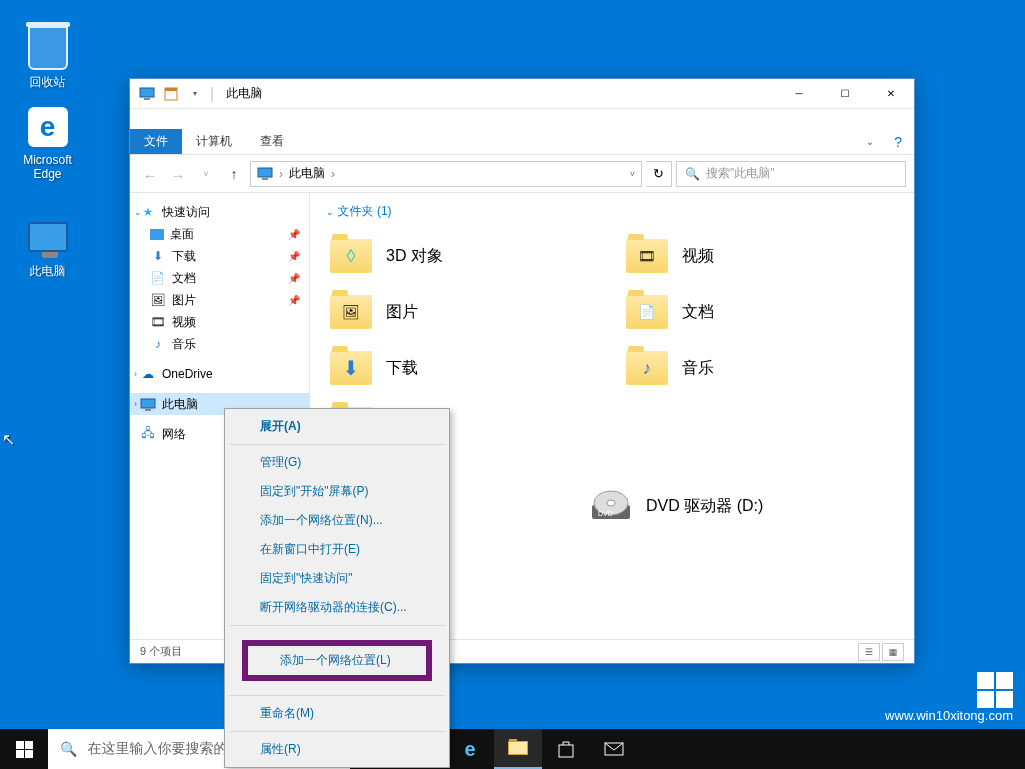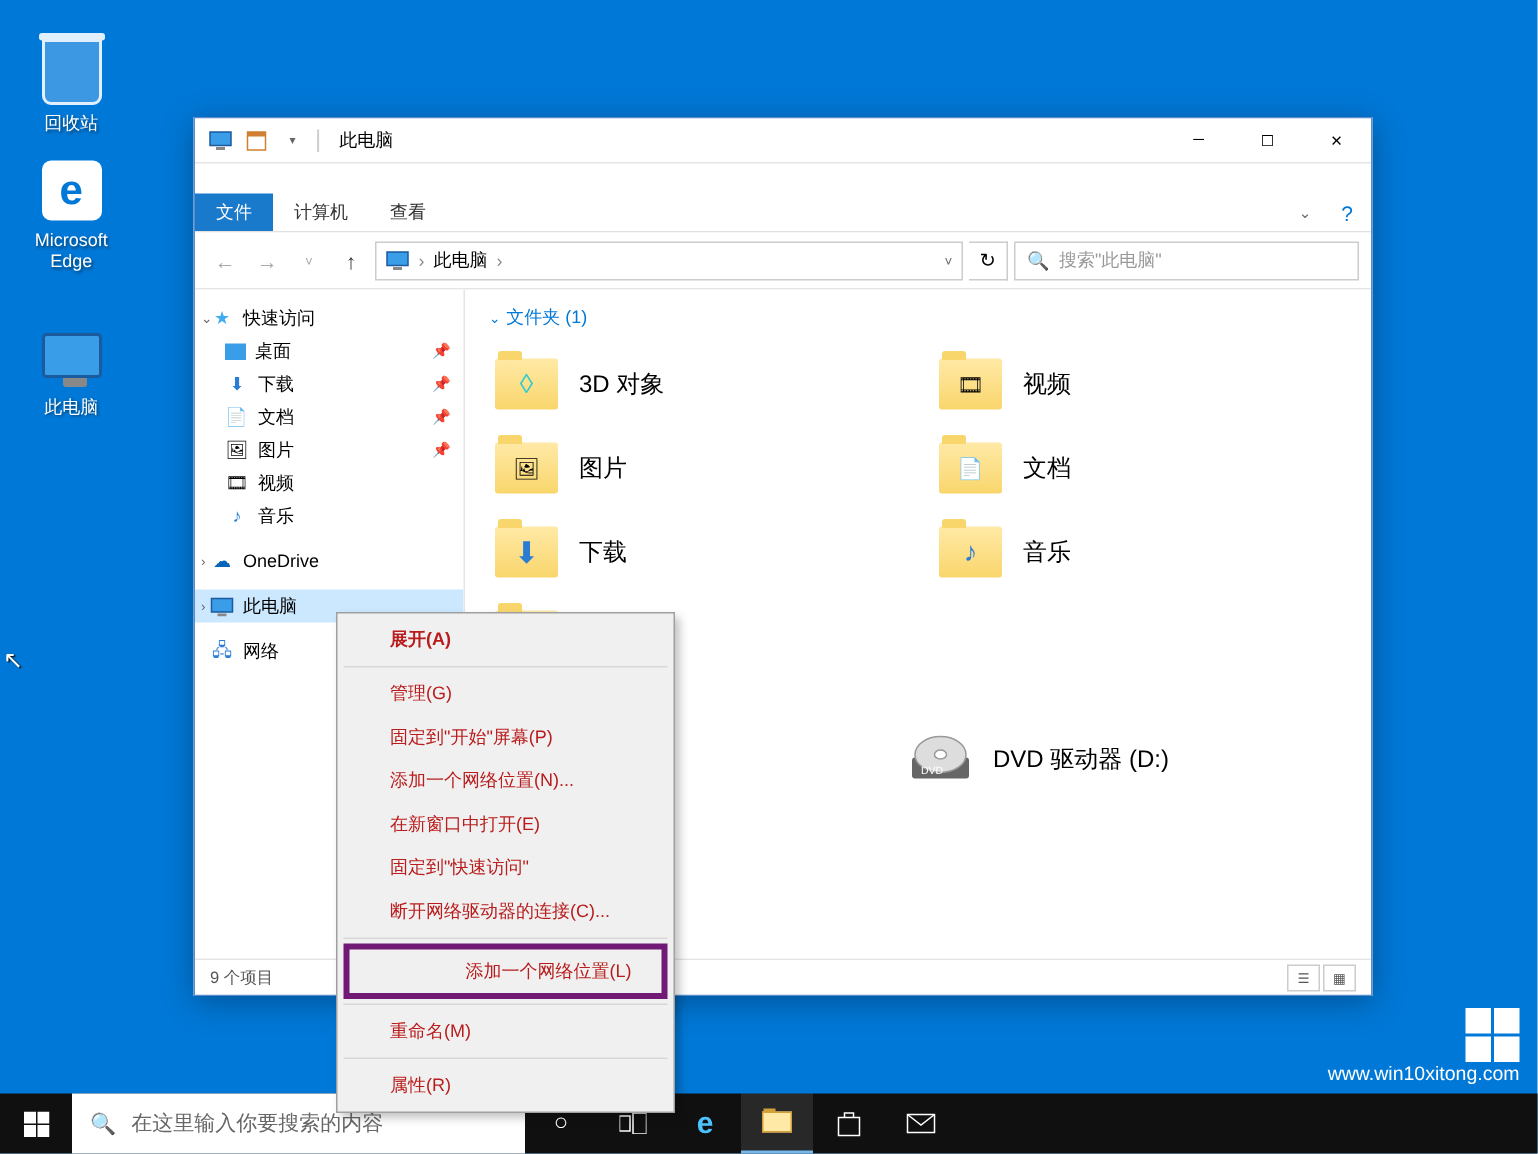--- a/index.html
+++ b/index.html
@@ -55,24 +55,24 @@
 .folder-back::before { content: ""; position: absolute; top: -5px; left: 2px; width: 16px; height: 6px; background: #f9d66c; border-radius: 2px 2px 0 0; }
 
 .drive-info { font-size: 11px; color: #666; padding-left: 12px; }
 
 .statusbar { height: 24px; border-top: 1px solid #e5e5e5; display: flex; align-items: center; padding: 0 10px; font-size: 11px; color: #555; background: #fff; gap: 48px; }
 .statusbar .view-icons { margin-left: auto; display: flex; gap: 2px; }
 .statusbar .view-icon { width: 22px; height: 18px; border: 1px solid #ccc; display: flex; align-items: center; justify-content: center; font-size: 9px; cursor: pointer; }
 
 
 .context-menu { position: absolute; left: 224px; top: 408px; width: 226px; background: #f0f0f0; border: 1px solid #a0a0a0; box-shadow: 3px 3px 6px rgba(0,0,0,0.25); padding: 3px; font-size: 12px; z-index: 100; }
-.menu-item { padding: 6px 20px 6px 32px; cursor: pointer; color: #b91c1c; }
+.menu-item { padding: 6px 20px 6px 32px; cursor: pointer; color: #0369a1; }
 .menu-item.bold-item { font-weight: bold; }
 .menu-sep { height: 1px; background: #d7d7d7; margin: 3px 1px; }
-.menu-highlight { border: 4px solid #701a75; margin: 1px; text-align: right; }
+.menu-highlight { border: 6px solid #701a75; margin: 14px; }
 
 
 .taskbar { position: absolute; left: 0; bottom: 0; width: 100%; height: 40px; background: #101010; display: flex; align-items: center; }
 .start-btn { width: 48px; height: 40px; display: flex; align-items: center; justify-content: center; cursor: pointer; color: #fff; }
 .task-search { width: 302px; height: 40px; background: #fff; display: flex; align-items: center; padding: 0 12px; font-size: 14px; color: #666; gap: 10px; }
 .task-icon { width: 48px; height: 40px; display: flex; align-items: center; justify-content: center; cursor: pointer; color: #fff; font-size: 16px; }
 .task-icon.active { border-bottom: 2px solid #76b9ed; background: rgba(255,255,255,0.1); }
 .tray { margin-left: auto; display: flex; align-items: center; padding-right: 8px; }
 
 
@@ -289,21 +289,21 @@
             <span class="f-label">音乐</span>
           </div>
         <div class="folder-item">
             <div class="f-icon">
               <div class="folder-back"></div>
             </div>
             <span class="f-label">桌面</span>
           </div>
       </div>
 
-      <div style="display:flex;gap:36px;margin-top:30px;">
+      <div style="display:flex;gap:20px;margin-top:30px;">
         <div class="folder-item" style="width:240px;">
           <div class="f-icon"></div>
           <div>
             <div class="drive-info">9.4 GB</div>
           </div>
         </div>
         <div class="folder-item" style="width:240px;">
           <div class="f-icon">
               <svg width="42" height="34">
                 <rect x="2" y="16" width="38" height="14" rx="2" fill="#666"></rect>

